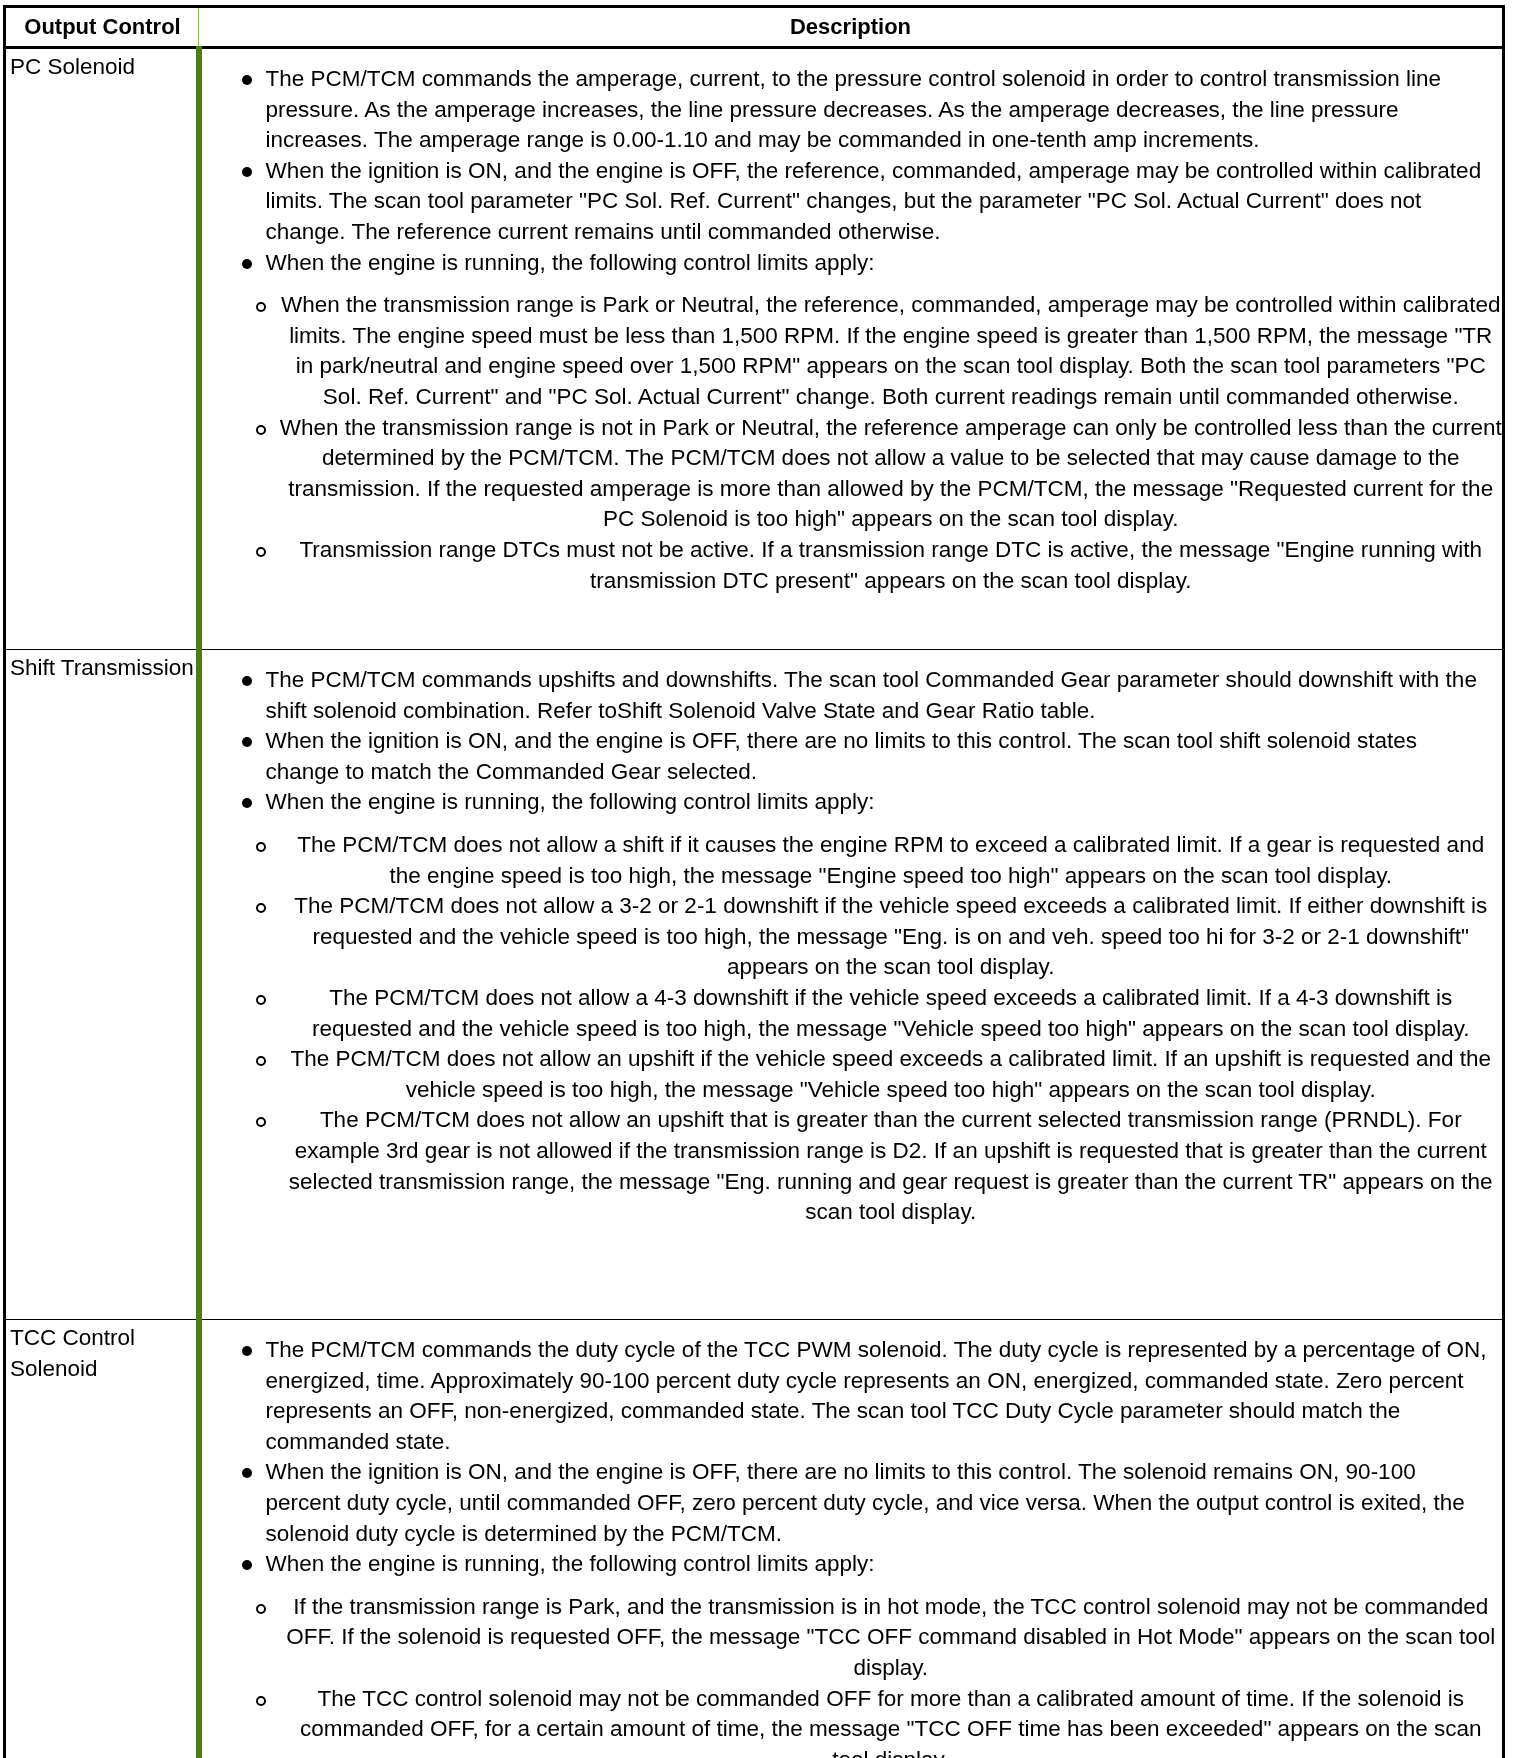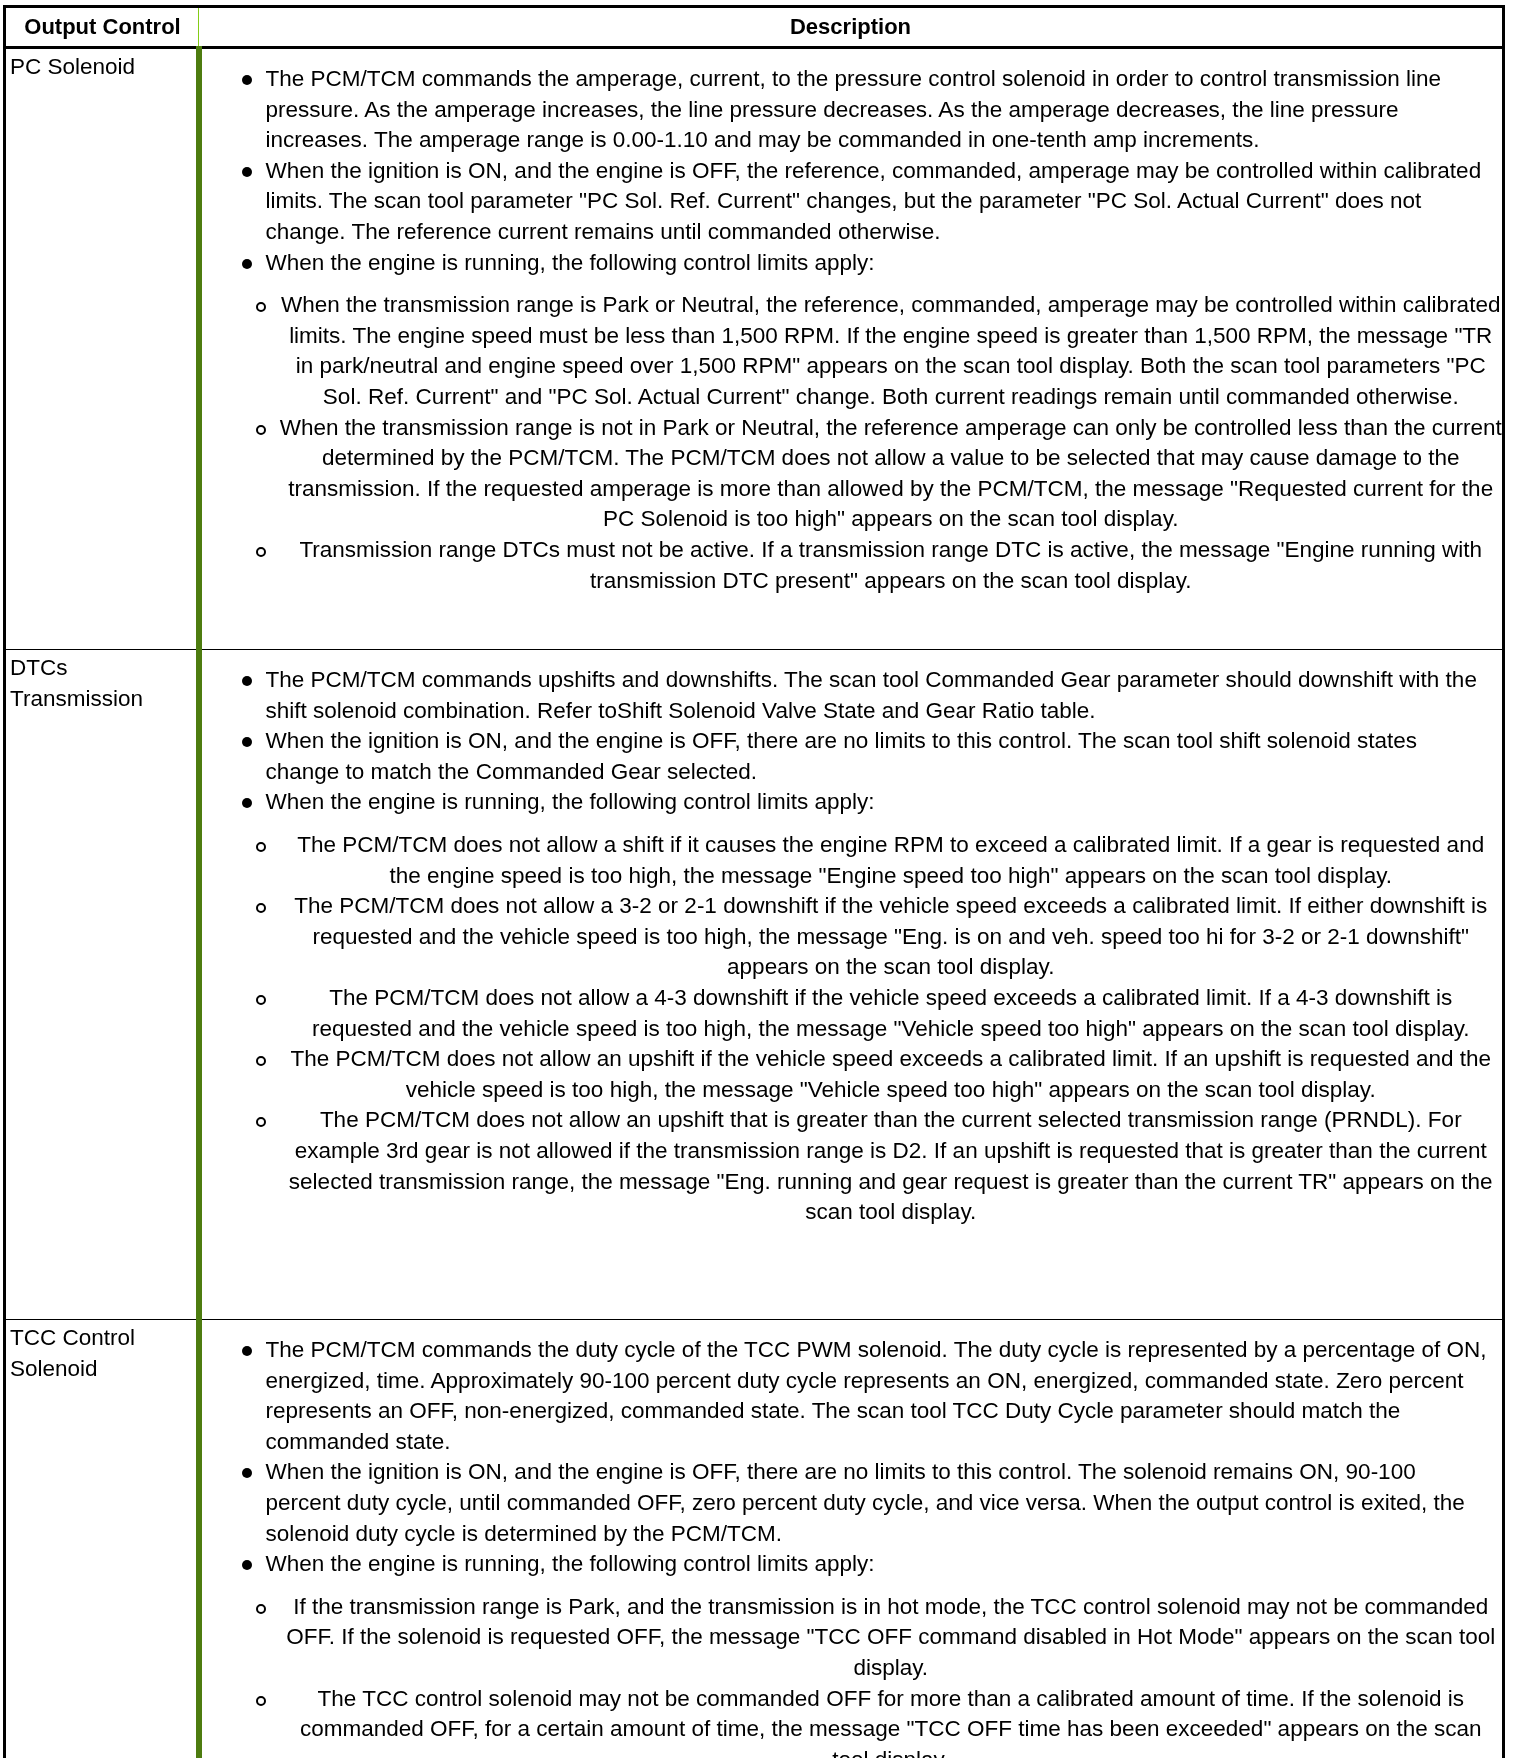--- a/index.html
+++ b/index.html
@@ -64,21 +64,21 @@
         </ul>
         <ul class="lvl2">
           <li class="b2"><span class="bullet-ring"></span><span>When the transmission range is Park or Neutral, the reference, commanded, amperage may be controlled within calibrated limits. The engine speed must be less than 1,500 RPM. If the engine speed is greater than 1,500 RPM, the message "TR in park/neutral and engine speed over 1,500 RPM" appears on the scan tool display. Both the scan tool parameters "PC Sol. Ref. Current" and "PC Sol. Actual Current" change. Both current readings remain until commanded otherwise.</span></li>
           <li class="b2"><span class="bullet-ring"></span><span>When the transmission range is not in Park or Neutral, the reference amperage can only be controlled less than the current determined by the PCM/TCM. The PCM/TCM does not allow a value to be selected that may cause damage to the transmission. If the requested amperage is more than allowed by the PCM/TCM, the message "Requested current for the PC Solenoid is too high" appears on the scan tool display.</span></li>
           <li class="b2"><span class="bullet-ring"></span><span>Transmission range DTCs must not be active. If a transmission range DTC is active, the message "Engine running with transmission DTC present" appears on the scan tool display.</span></li>
         </ul>
       </td>
     </tr>
 
     <tr class="row2">
-      <td class="ctrl">DTCs Transmission</td>
+      <td class="ctrl">Shift Transmission</td>
       <td class="desc">
         <ul class="lvl1">
           <li class="b1"><span class="bullet-dot"></span><span>The PCM/TCM commands upshifts and downshifts. The scan tool Commanded Gear parameter should downshift with the shift solenoid combination. Refer toShift Solenoid Valve State and Gear Ratio table.</span></li>
           <li class="b1"><span class="bullet-dot"></span><span>When the ignition is ON, and the engine is OFF, there are no limits to this control. The scan tool shift solenoid states change to match the Commanded Gear selected.</span></li>
           <li class="b1"><span class="bullet-dot"></span><span>When the engine is running, the following control limits apply:</span></li>
         </ul>
         <ul class="lvl2">
           <li class="b2"><span class="bullet-ring"></span><span>The PCM/TCM does not allow a shift if it causes the engine RPM to exceed a calibrated limit. If a gear is requested and the engine speed is too high, the message "Engine speed too high" appears on the scan tool display.</span></li>
           <li class="b2"><span class="bullet-ring"></span><span>The PCM/TCM does not allow a 3-2 or 2-1 downshift if the vehicle speed exceeds a calibrated limit. If either downshift is requested and the vehicle speed is too high, the message "Eng. is on and veh. speed too hi for 3-2 or 2-1 downshift" appears on the scan tool display.</span></li>
           <li class="b2"><span class="bullet-ring"></span><span>The PCM/TCM does not allow a 4-3 downshift if the vehicle speed exceeds a calibrated limit. If a 4-3 downshift is requested and the vehicle speed is too high, the message "Vehicle speed too high" appears on the scan tool display.</span></li>

